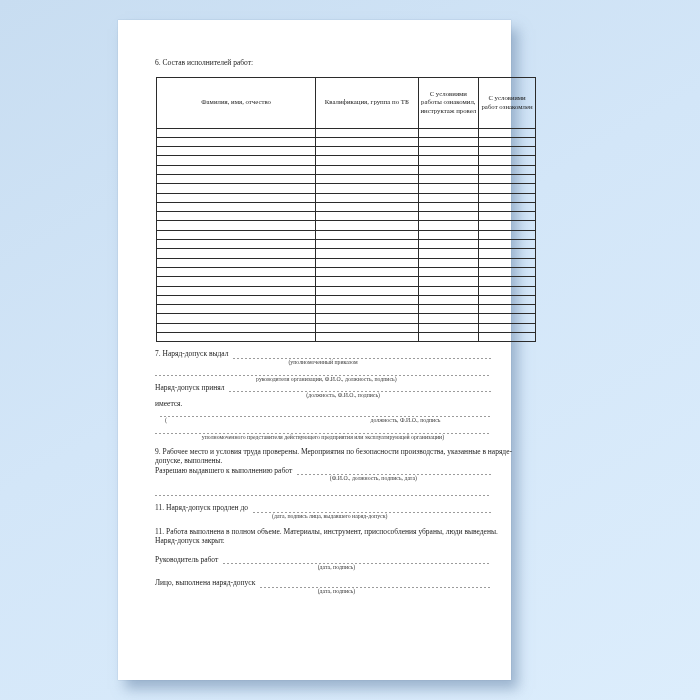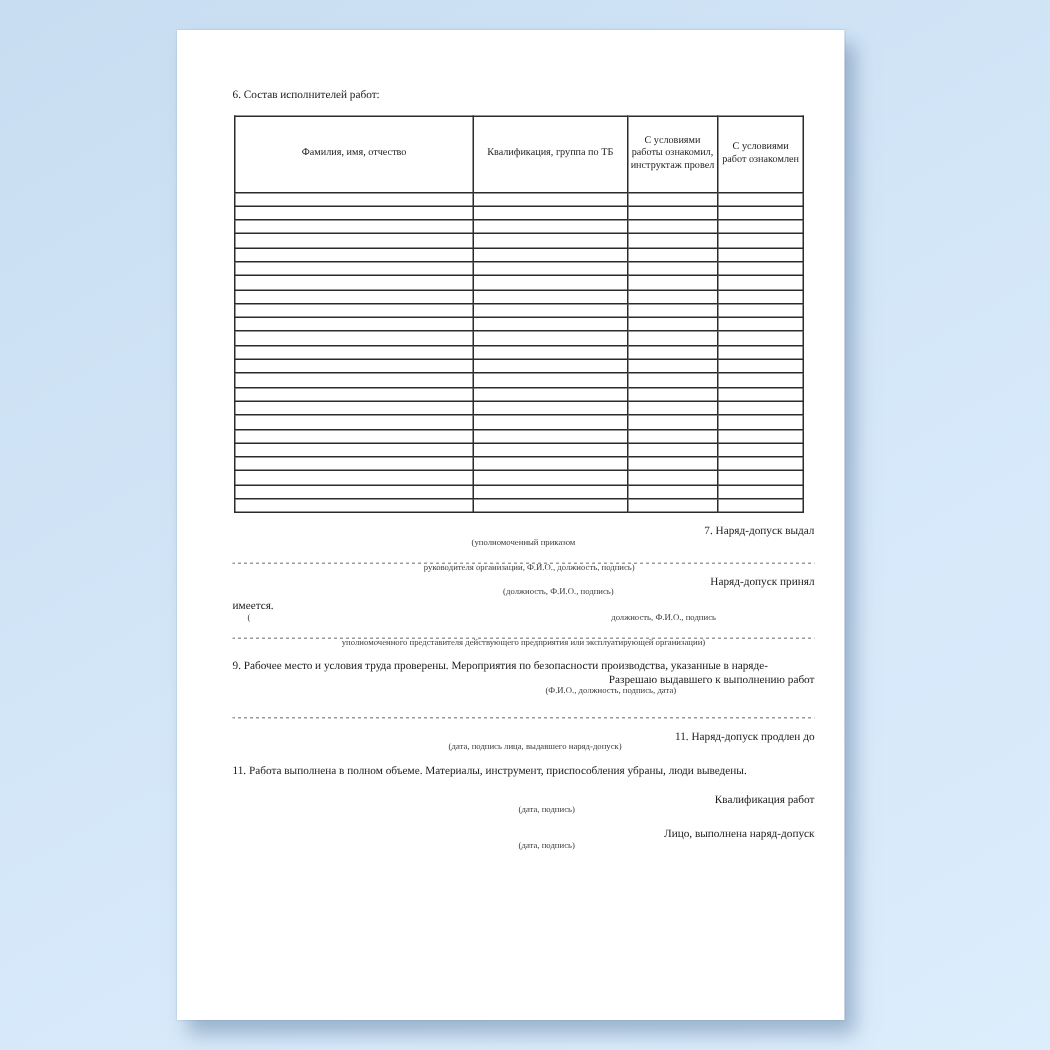--- a/index.html
+++ b/index.html
@@ -3,42 +3,42 @@
 <meta charset="utf-8">
 <style>
   html,body{margin:0;padding:0;}
   body{
     width:700px;height:700px;overflow:hidden;
     background:linear-gradient(150deg,#c8ddf1 0%,#d3e6f8 45%,#dcedfc 100%);
     font-family:"Liberation Serif","DejaVu Serif",serif;
     color:#1c1c1c;
   }
   .page{
-    position:absolute;left:118px;top:20px;width:445px;height:660px;
+    position:absolute;left:118px;top:20px;width:393px;height:660px;
     background:#ffffff;
     box-shadow:0 0 1px rgba(110,135,165,.5), 7px 9px 12px rgba(105,135,170,.55);
     box-sizing:border-box;
   }
   .s6-title{
     margin:38px 20px 0 37px;
     font-size:7.5px;line-height:9.5px;white-space:nowrap;
   }
   table.exec{
     border-collapse:collapse;table-layout:fixed;
     margin:9px 0 0 38px;width:380px;
     border:1.5px solid #1f1f1f;
   }
   table.exec th, table.exec td{border:1px solid #2b2b2b;overflow:hidden;}
   table.exec th{
     font-weight:normal;font-size:6.8px;line-height:1.2;
     text-align:center;vertical-align:middle;padding:2px 1px;height:46px;
   }
   table.exec td{height:8.3px;padding:0;}
   .content{margin:7px 20px 0 37px;font-size:7.5px;line-height:9.5px;}
-  .frow{display:flex;align-items:flex-end;flex-direction:column;}
+  .frow{display:flex;align-items:flex-end;}
   .lbl{white-space:nowrap;}
   .dots{
     flex:1;height:8px;margin-left:5px;
     background-image:repeating-linear-gradient(90deg,#9b9b9b 0 2px,transparent 2px 4px);
     background-size:100% 1px;background-repeat:no-repeat;background-position:0 100%;
   }
   .dline{
     height:8px;
     background-image:repeating-linear-gradient(90deg,#9b9b9b 0 2px,transparent 2px 4px);
     background-size:100% 1px;background-repeat:no-repeat;background-position:0 100%;
@@ -238,37 +238,39 @@
       <span class="dots"></span>
     </div>
     <div class="caprow">
       <span class="paren">(</span>
       <span class="cap" style="margin-left:52%;width:38%">должность, Ф.И.О., подпись</span>
     </div>
     <div class="dline mt2"></div>
     <div class="cap" style="margin-left:8%;width:84%">уполномоченного представителя действующего предприятия или эксплуатирующей организации)</div>
 
     <div class="txtline mt6">9. Рабочее место и условия труда проверены. Мероприятия по безопасности производства, указанные в наряде-</div>
+    <div class="txtline">допуске, выполнены.</div>
     <div class="frow">
       <span class="lbl">Разрешаю выдавшего к выполнению работ</span>
       <span class="dots"></span>
     </div>
     <div class="cap" style="margin-left:45%;width:40%">(Ф.И.О., должность, подпись, дата)</div>
     <div class="dline mt6"></div>
 
     <div class="frow mt7">
       <span class="lbl">11. Наряд-допуск продлен до</span>
       <span class="dots"></span>
     </div>
     <div class="cap" style="margin-left:30%;width:44%">(дата, подпись лица, выдавшего наряд-допуск)</div>
 
     <div class="txtline mt7">11. Работа выполнена в полном объеме. Материалы, инструмент, приспособления убраны, люди выведены.</div>
+    <div class="txtline">Наряд-допуск закрыт.</div>
 
     <div class="frow mt9">
-      <span class="lbl">Квалификация работ</span>
+      <span class="lbl">Руководитель работ</span>
       <span class="dots"></span>
     </div>
     <div class="cap" style="margin-left:34%;width:40%">(дата, подпись)</div>
 
     <div class="frow mt7">
       <span class="lbl">Лицо, выполнена наряд-допуск</span>
       <span class="dots"></span>
     </div>
     <div class="cap" style="margin-left:34%;width:40%">(дата, подпись)</div>
 

